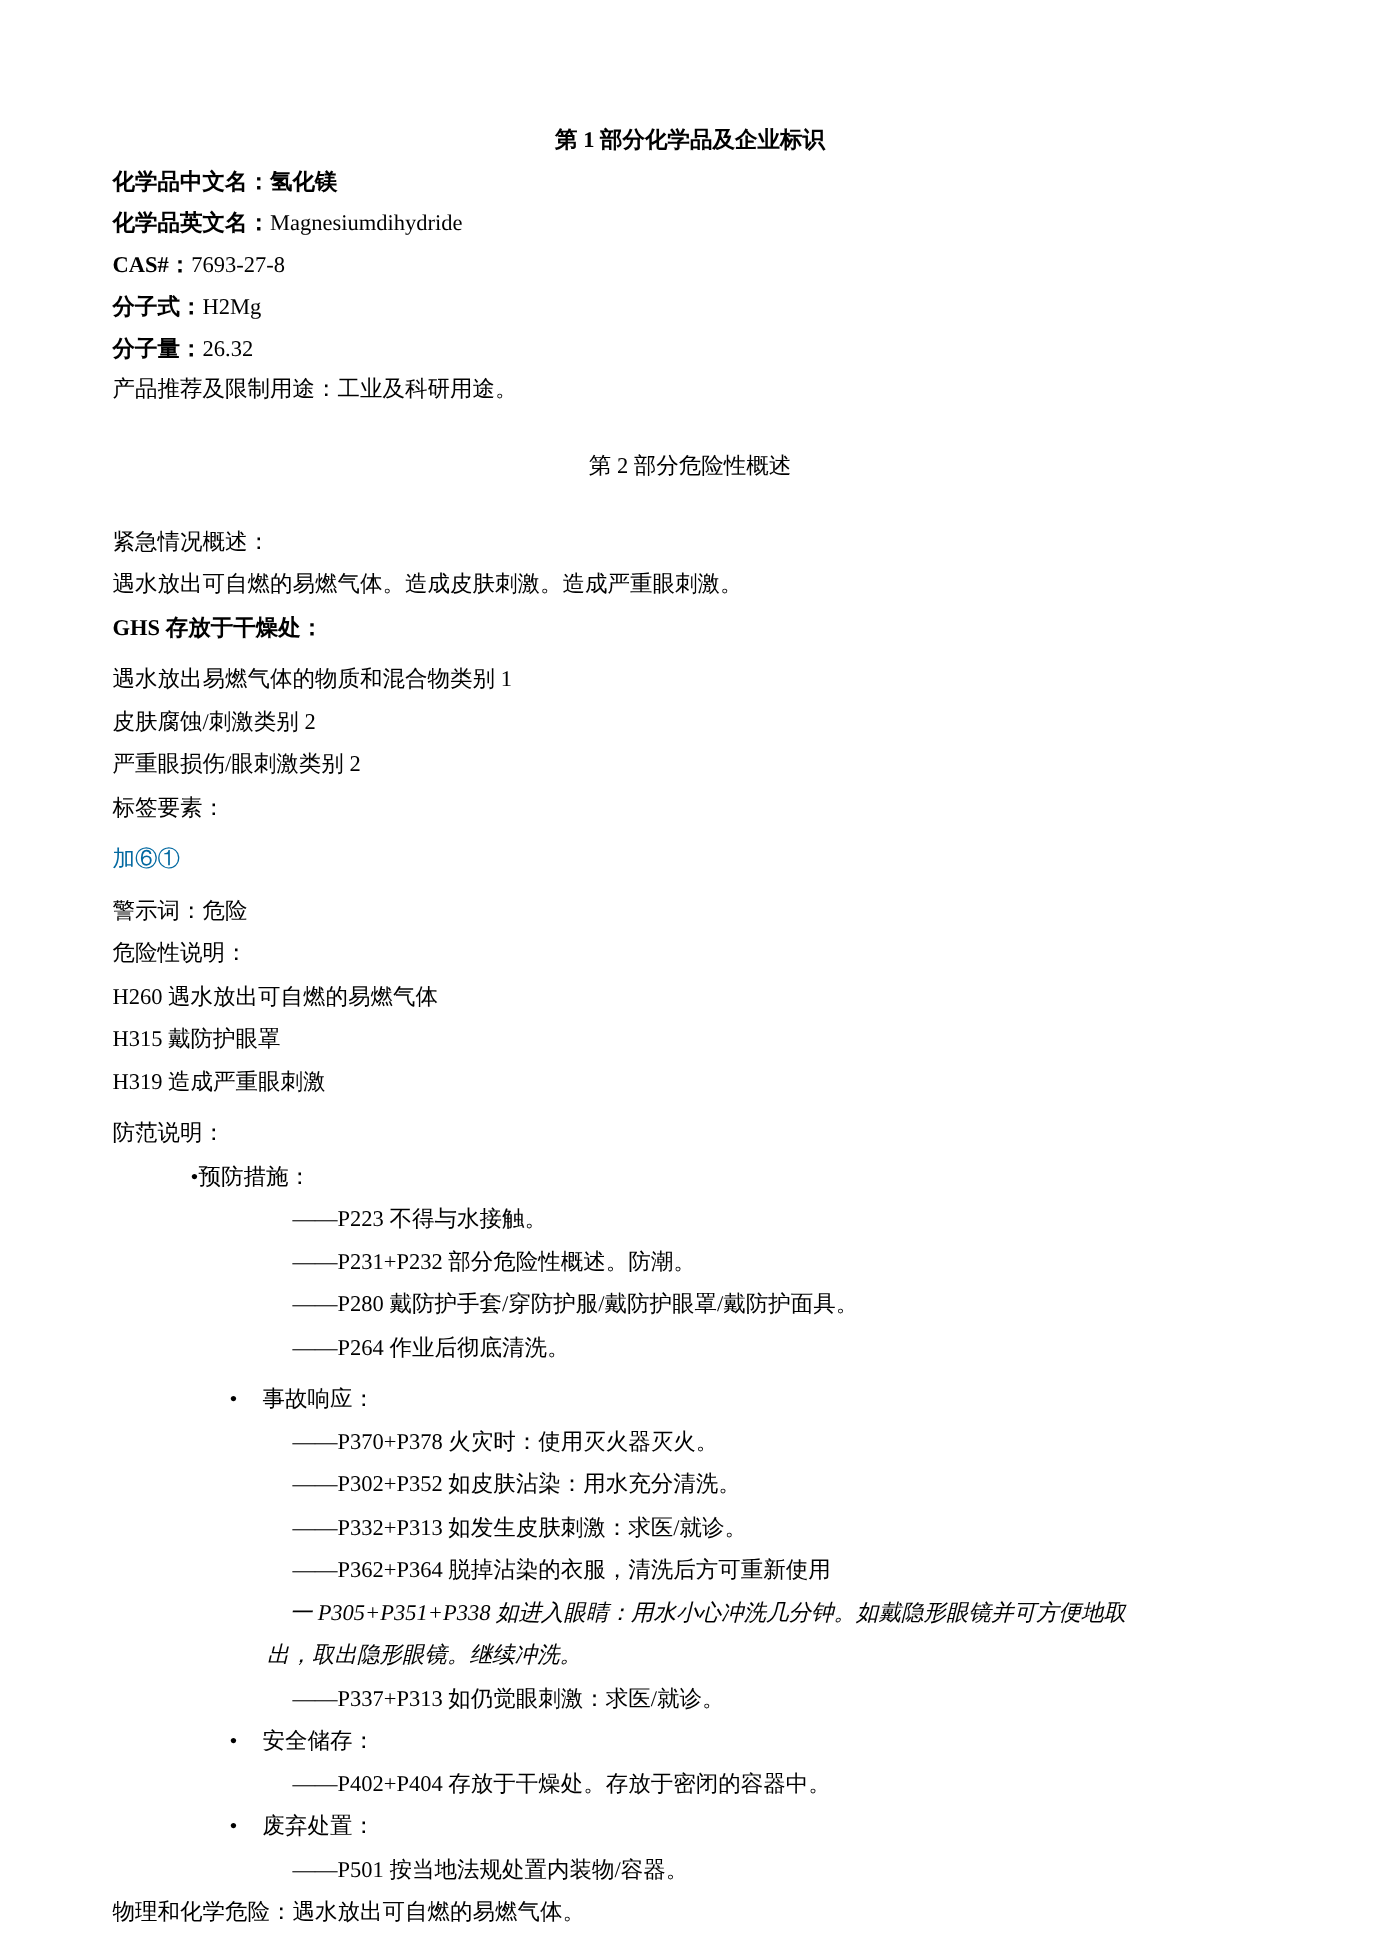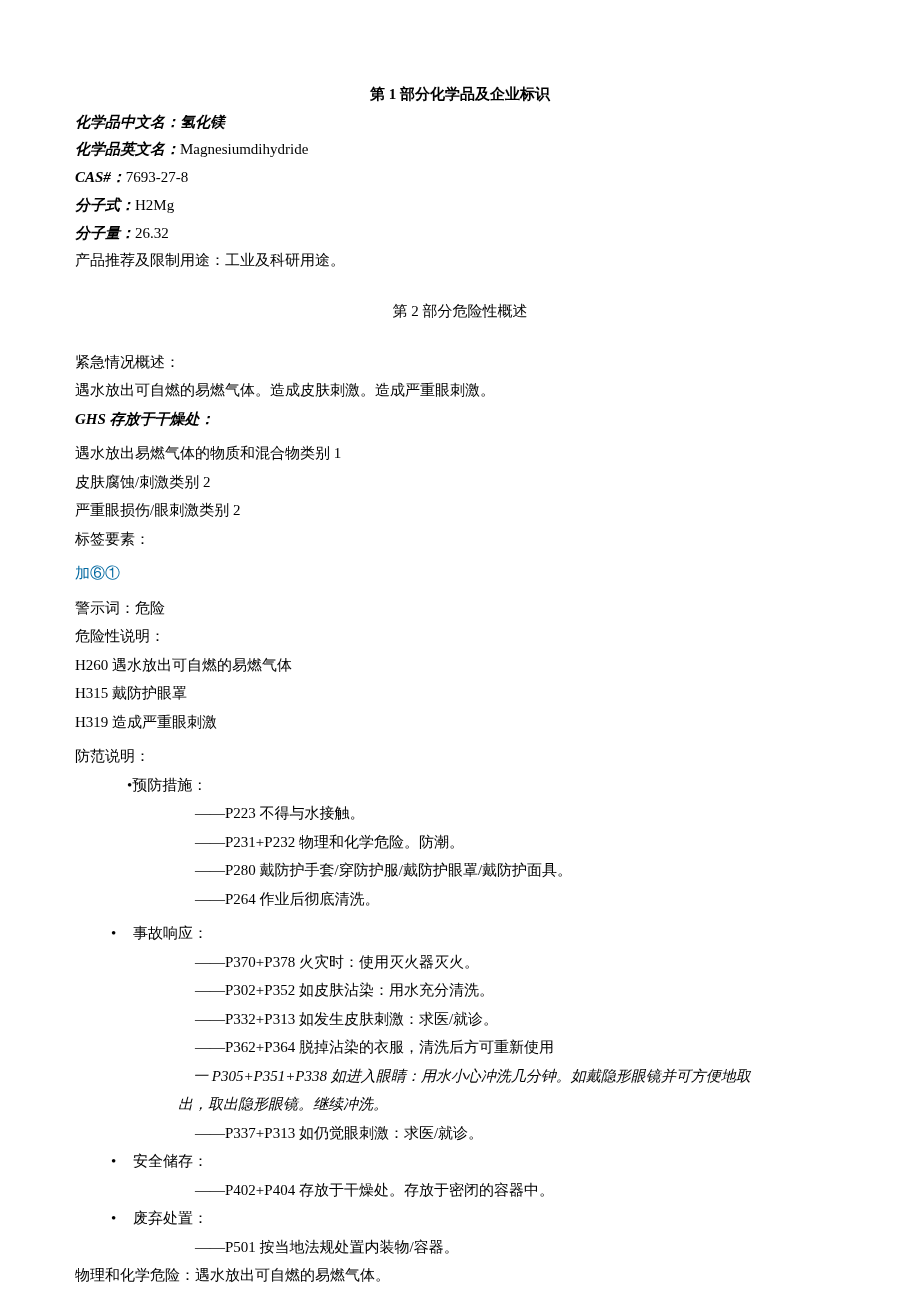--- a/index.html
+++ b/index.html
@@ -23,31 +23,30 @@
     .section-title-2 {
       text-align: center;
       margin-top: 22px;
       margin-bottom: 22px;
     }
     .field-row {
       line-height: 1.85;
     }
     .bold {
       font-weight: bold;
-      font-style: italic;
     }
     .pictograms {
       color: #0369a1;
       margin: 6px 0;
     }
     .bullet-section {
       margin-left: 52px;
     }
     .bullet-header {
-      margin-left: 36px;
+      margin-left: 78px;
       font-family: Liberation Serif, serif;
     }
     .bullet-header .bullet {
       display: inline-block;
       width: 22px;
     }
     .p-code {
       margin-left: 120px;
     }
     .p-code-continue {
@@ -100,21 +99,21 @@
 </div>
 <div>危险性说明：</div>
 <div>H260 遇水放出可自燃的易燃气体</div>
 <div>H315 戴防护眼罩</div>
 <div>H319 造成严重眼刺激</div>
 <div class="spacer-sm"></div>
 <div>防范说明：</div>
 
 <div class="bullet-section">•预防措施：</div>
 <div class="p-code">——P223 不得与水接触。</div>
-<div class="p-code">——P231+P232 物理和化学危险。防潮。</div>
+<div class="p-code">——P231+P232 部分危险性概述。防潮。</div>
 <div class="p-code">——P280 戴防护手套/穿防护服/戴防护眼罩/戴防护面具。</div>
 <div class="p-code">——P264 作业后彻底清洗。</div>
 <div class="spacer-sm"></div>
 
 <div class="bullet-header">
   <span class="bullet">•</span><span>事故响应：</span>
 </div>
 <div class="p-code">——P370+P378 火灾时：使用灭火器灭火。</div>
 <div class="p-code">——P302+P352 如皮肤沾染：用水充分清洗。</div>
 <div class="p-code">——P332+P313 如发生皮肤刺激：求医/就诊。</div>

